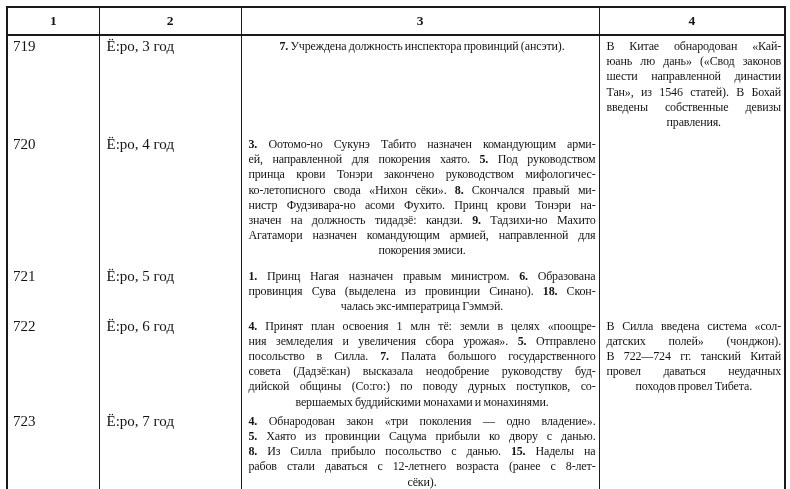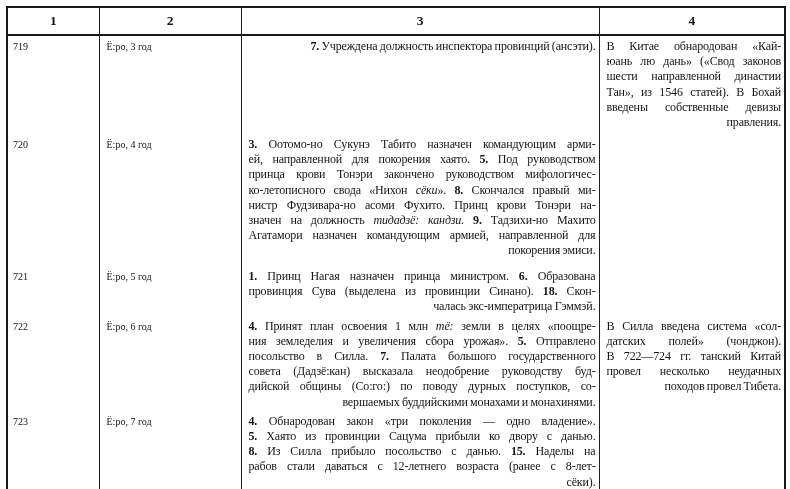--- a/index.html
+++ b/index.html
@@ -38,42 +38,42 @@
     font-weight: bold;
     font-size: 13.5px;
     text-align: center;
     vertical-align: middle;
     height: 23px;
     padding: 1px 0 2px 0;
   }
   td {
     vertical-align: top;
     padding: 3px 4px 1px 7px;
-    font-size: 10px;
+    font-size: 15px;
     line-height: 15.2px;
   }
   td.c1 { padding-left: 5px; }
   td.c3, td.c4 {
     font-size: 12px;
     letter-spacing: -0.15px;
     word-spacing: -0.5px;
     padding-right: 3px;
   }
   tbody tr:nth-child(1) { height: 99px; }
   tbody tr:nth-child(2) { height: 132px; }
   tbody tr:nth-child(3) { height: 46px; }
   tbody tr:nth-child(4) { height: 95px; }
   tbody tr:nth-child(5) { height: 78px; }
-  .line { text-align: right; }
+  .line { text-align: center; }
   .line.just {
     text-align: justify;
     text-align-last: justify;
   }
   .b { font-weight: bold; }
-  .i { font-style: italic; }
+  .i { }
 </style>
 </head>
 <body>
 
 <div class="page">
   <table class="chron">
     <colgroup>
       <col style="width:92px">
       <col style="width:142px">
       <col style="width:358px">
@@ -117,21 +117,21 @@
             <div class="line just"><span>Агатамори назначен командующим армией, направленной для</span></div>
             <div class="line"><span>покорения эмиси.</span></div>
           </td>
     <td class="c4"></td>
   </tr>
 
   <tr>
     <td class="c1">721</td>
     <td class="c2">Ё:ро, 5 год</td>
     <td class="c3">
-            <div class="line just"><span class="b">1.</span><span> Принц Нагая назначен принца министром. </span><span class="b">6.</span><span> Образована</span></div>
+            <div class="line just"><span class="b">1.</span><span> Принц Нагая назначен правым министром. </span><span class="b">6.</span><span> Образована</span></div>
             <div class="line just"><span>провинция Сува (выделена из провинции Синано). </span><span class="b">18.</span><span> Скон-</span></div>
             <div class="line"><span>чалась экс-императрица Гэммэй.</span></div>
           </td>
     <td class="c4"></td>
   </tr>
 
   <tr>
     <td class="c1">722</td>
     <td class="c2">Ё:ро, 6 год</td>
     <td class="c3">
@@ -139,21 +139,21 @@
             <div class="line just"><span>ния земледелия и увеличения сбора урожая». </span><span class="b">5.</span><span> Отправлено</span></div>
             <div class="line just"><span>посольство в Силла. </span><span class="b">7.</span><span> Палата большого государственного</span></div>
             <div class="line just"><span>совета (Дадзё:кан) высказала неодобрение руководству буд-</span></div>
             <div class="line just"><span>дийской общины (Со:го:) по поводу дурных поступков, со-</span></div>
             <div class="line"><span>вершаемых буддийскими монахами и монахинями.</span></div>
           </td>
     <td class="c4">
             <div class="line just"><span>В Силла введена система «сол-</span></div>
             <div class="line just"><span>датских полей» (чонджон).</span></div>
             <div class="line just"><span>В 722—724 гг. танский Китай</span></div>
-            <div class="line just"><span>провел несколько неудачных</span></div>
+            <div class="line just"><span>провел даваться неудачных</span></div>
             <div class="line"><span>походов провел Тибета.</span></div>
           </td>
   </tr>
 
   <tr>
     <td class="c1">723</td>
     <td class="c2">Ё:ро, 7 год</td>
     <td class="c3">
             <div class="line just"><span class="b">4.</span><span> Обнародован закон «три поколения — одно владение».</span></div>
             <div class="line just"><span class="b">5.</span><span> Хаято из провинции Сацума прибыли ко двору с данью.</span></div>

